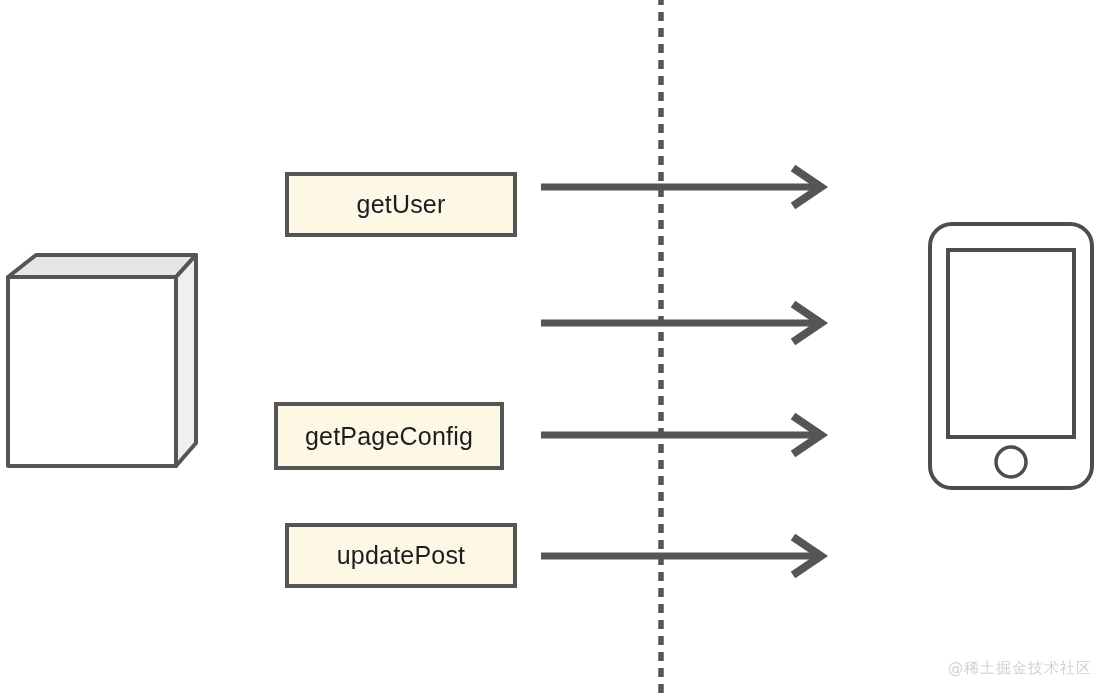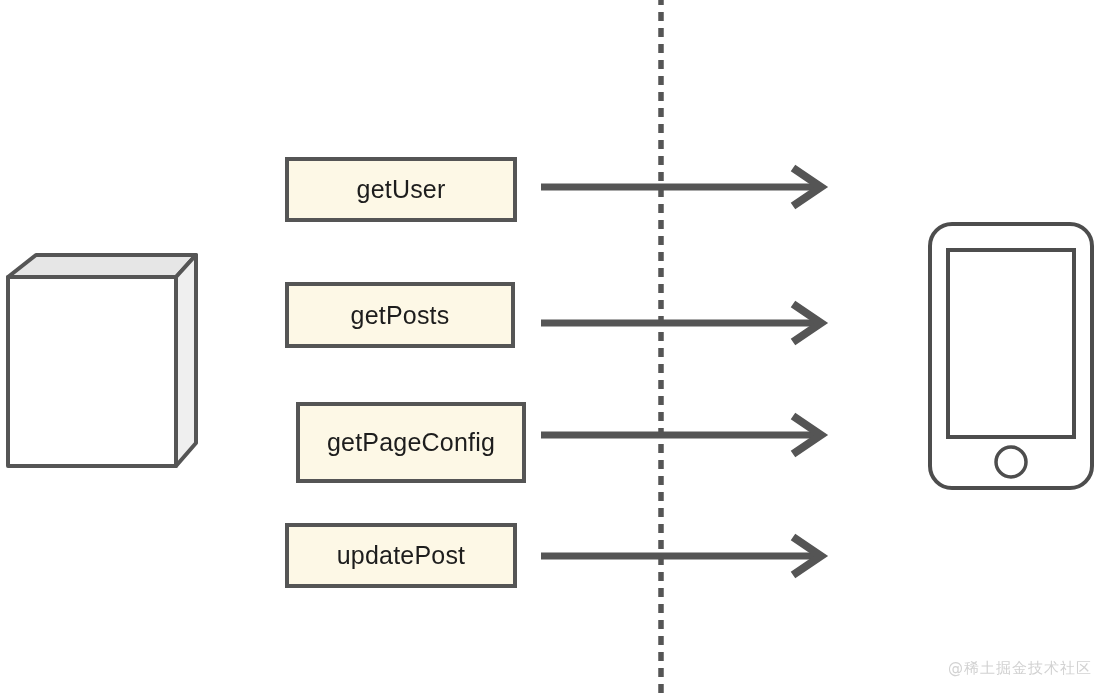--- a/index.html
+++ b/index.html
@@ -96,29 +96,26 @@
         <polyline points="793,416 821,435 793,454" stroke-width="8" stroke-linejoin="miter" stroke-linecap="butt"></polyline>
       </g>
 
       <g>
         <line x1="541" y1="556" x2="815" y2="556" stroke-width="7"></line>
         <polyline points="793,537 821,556 793,575" stroke-width="8" stroke-linejoin="miter" stroke-linecap="butt"></polyline>
       </g>
     </g>
   </svg>
 
-  <div class="api-box" style="left:285px; top:157px; width:232px; height:65px;text-align:center;">
+  <div class="api-box" style="left:285px; top:172px; width:232px; height:65px;text-align:center;">
     <span class="api-box-label">getUser</span>
   </div>
 
-  <div class="api-box" style="left:285px; top:282px; width:230px; height:66px;">
-    <span class="api-box-label">getPosts</span>
-  </div>
 
-  <div class="api-box" style="left:296px; top:402px; width:230px; height:81px;">
+  <div class="api-box" style="left:274px; top:402px; width:230px; height:68px;">
     <span class="api-box-label">getPageConfig</span>
   </div>
 
   <div class="api-box" style="left:285px; top:523px; width:232px; height:65px;">
     <span class="api-box-label">updatePost</span>
   </div>
 
   <div class="watermark">@稀土掘金技术社区</div>
 
 </div>

